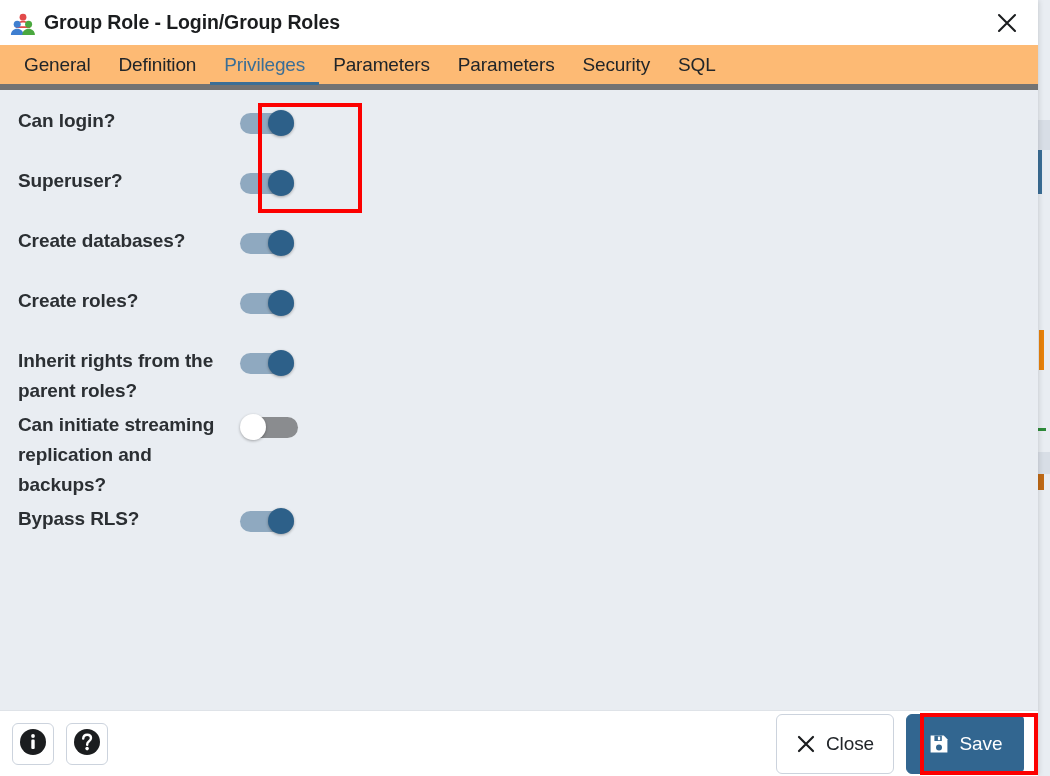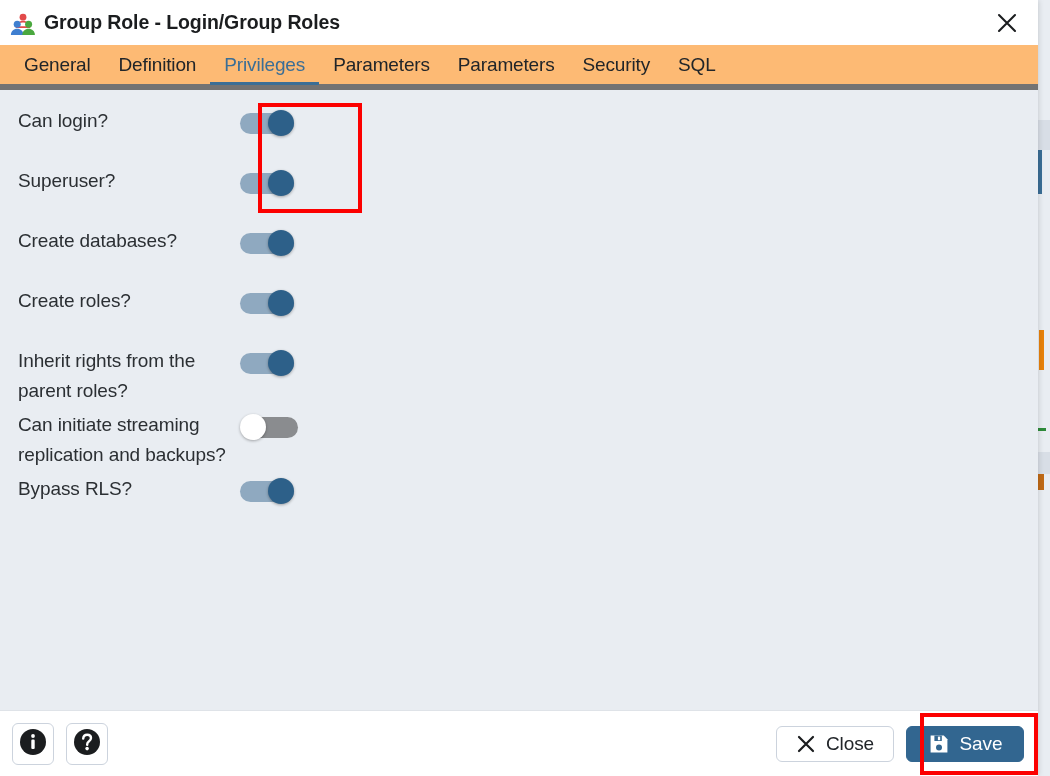--- a/index.html
+++ b/index.html
@@ -130,20 +130,21 @@
     min-height: 60px;
   }
   .row-label {
     width: 222px;
     flex: 0 0 222px;
     font-size: 19px;
     color: #2b2f33;
     line-height: 30px;
     letter-spacing: -0.1px;
     padding-top: 4px;
+    font-weight: bold;
   }
   .row-control {
     flex: 0 0 auto;
     padding-top: 8px;
     display: flex;
     align-items: center;
   }
 
   
   .switch {
@@ -218,21 +219,21 @@
     background: #ffffff;
     border: 1px solid #ccd3dd;
     border-radius: 6px;
     display: flex;
     align-items: center;
     justify-content: center;
     cursor: pointer;
     padding: 0;
   }
   .btn {
-    height: 36px;
+    height: 60px;
     min-width: 118px;
     background: #ffffff;
     border: 1px solid #ccd3dd;
     border-radius: 6px;
     display: flex;
     align-items: center;
     justify-content: center;
     gap: 10px;
     font-size: 19px;
     color: #212529;

